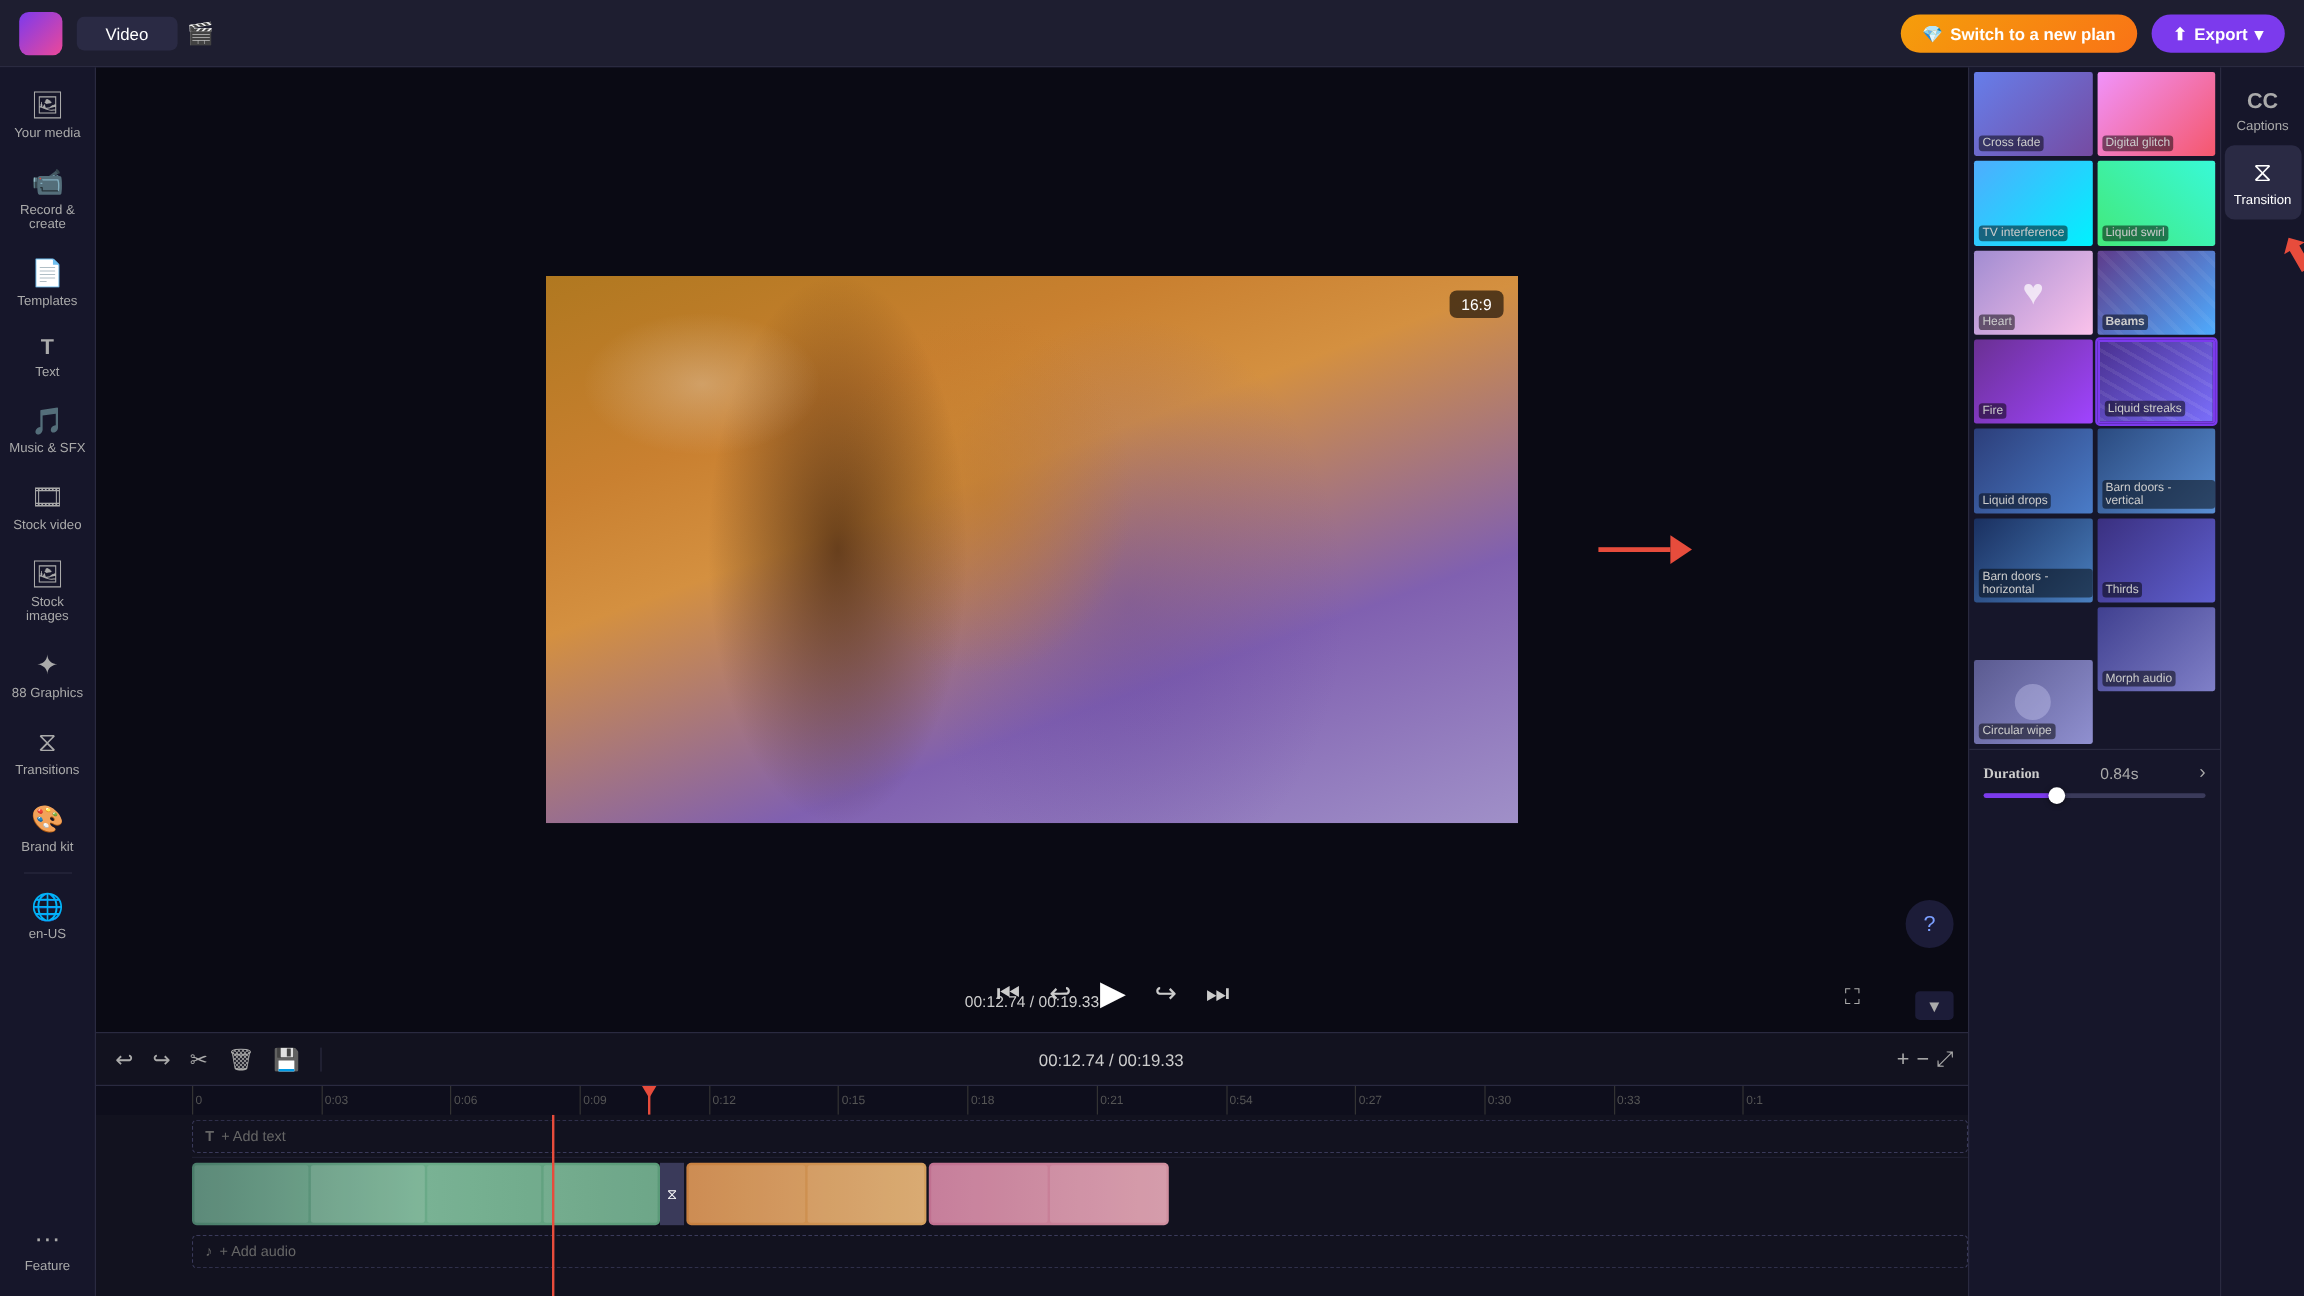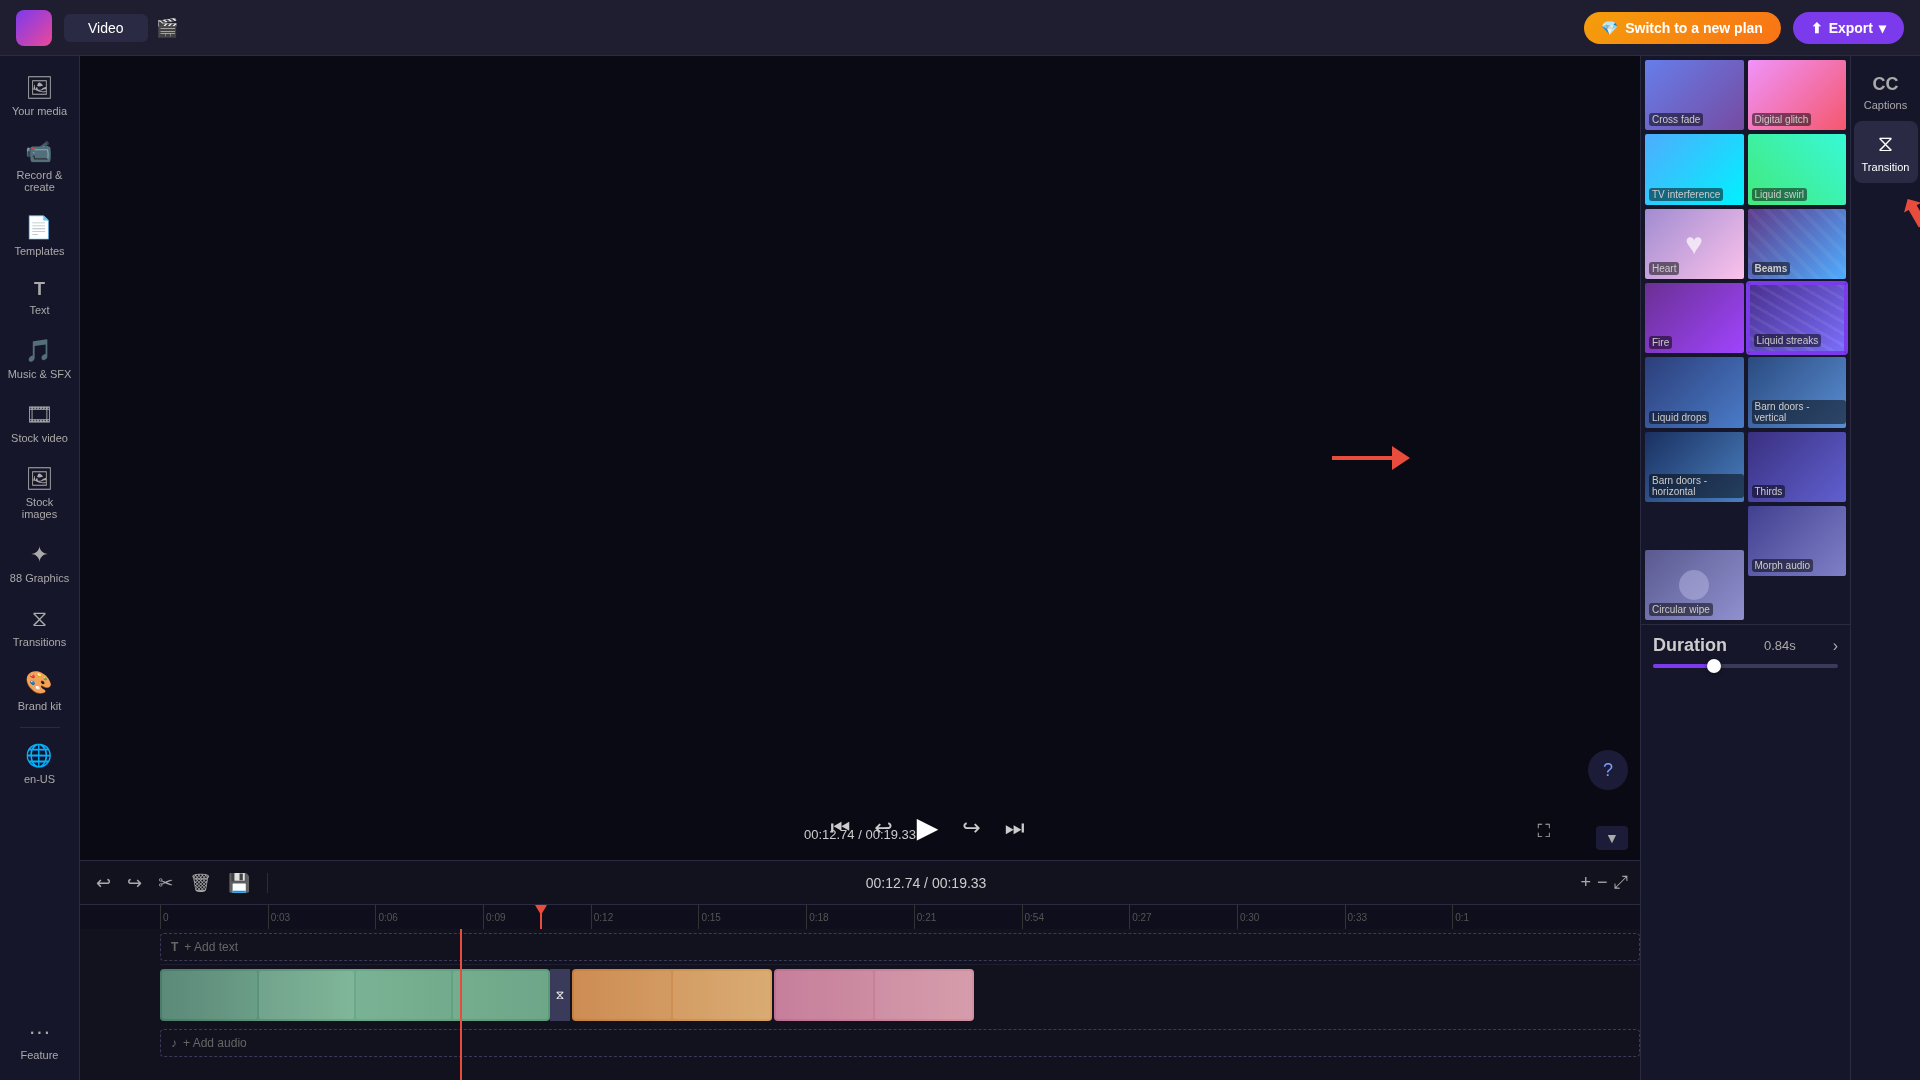--- a/index.html
+++ b/index.html
@@ -393,23 +393,24 @@
       border-top: 1px solid #2a2a40;
     }
     .duration-header {
       display: flex;
       align-items: center;
       justify-content: space-between;
       margin-bottom: 8px;
       cursor: pointer;
     }
     .duration-title {
-      font-size: 18px;
+      font-size: 12px;
       color: #ccc;
       font-weight: 600;
+      font-family: Liberation Serif, serif;
     }
     .duration-value {
       font-size: 13px;
       color: #aaa;
     }
     .duration-slider {
       width: 100%;
       height: 4px;
       background: #3a3a5a;
       border-radius: 2px;
@@ -528,20 +529,30 @@
     </div>
     <div class="sidebar-item sidebar-more">
       <div class="sidebar-icon">···</div>
       <span>Feature</span>
     </div>
   </div>
 
   <div class="center-area">
 
     <div class="video-preview">
+      <div class="video-frame">
+
+        <div style="width:100%;height:100%;background:linear-gradient(160deg,#b07820 0%,#c98030 25%,#d49040 40%,#8060b0 70%,#a090c8 100%);position:relative;">
+
+          <div style="position:absolute;top:0;left:0;right:0;bottom:0;background:radial-gradient(ellipse 180px 380px at 30% 50%,rgba(60,30,10,0.7) 0%,transparent 60%),radial-gradient(ellipse 250px 300px at 45% 40%,rgba(190,120,40,0.6) 0%,transparent 50%),radial-gradient(ellipse 300px 400px at 60% 60%,rgba(100,70,160,0.4) 0%,transparent 60%);"></div>
+
+          <div style="position:absolute;top:30px;left:30px;width:200px;height:120px;background:radial-gradient(ellipse at 50% 50%,rgba(230,210,190,0.4) 0%,transparent 70%);border-radius:50%;"></div>
+        </div>
+        <div class="aspect-badge">16:9</div>
+      </div>
 
       <div style="position:absolute;bottom:16px;left:215px;right:80px;display:flex;align-items:center;justify-content:center;gap:24px;">
         <button class="ctrl-btn">⏮</button>
         <button class="ctrl-btn">↩</button>
         <button class="ctrl-btn play">▶</button>
         <button class="ctrl-btn">↪</button>
         <button class="ctrl-btn">⏭</button>
       </div>
       <div style="position:absolute;bottom:18px;left:50%;transform:translateX(-50%);font-size:13px;color:#ccc;">00:12.74 / 00:19.33</div>
       <div style="position:absolute;bottom:18px;right:90px;color:#aaa;font-size:18px;cursor:pointer;">⛶</div>

